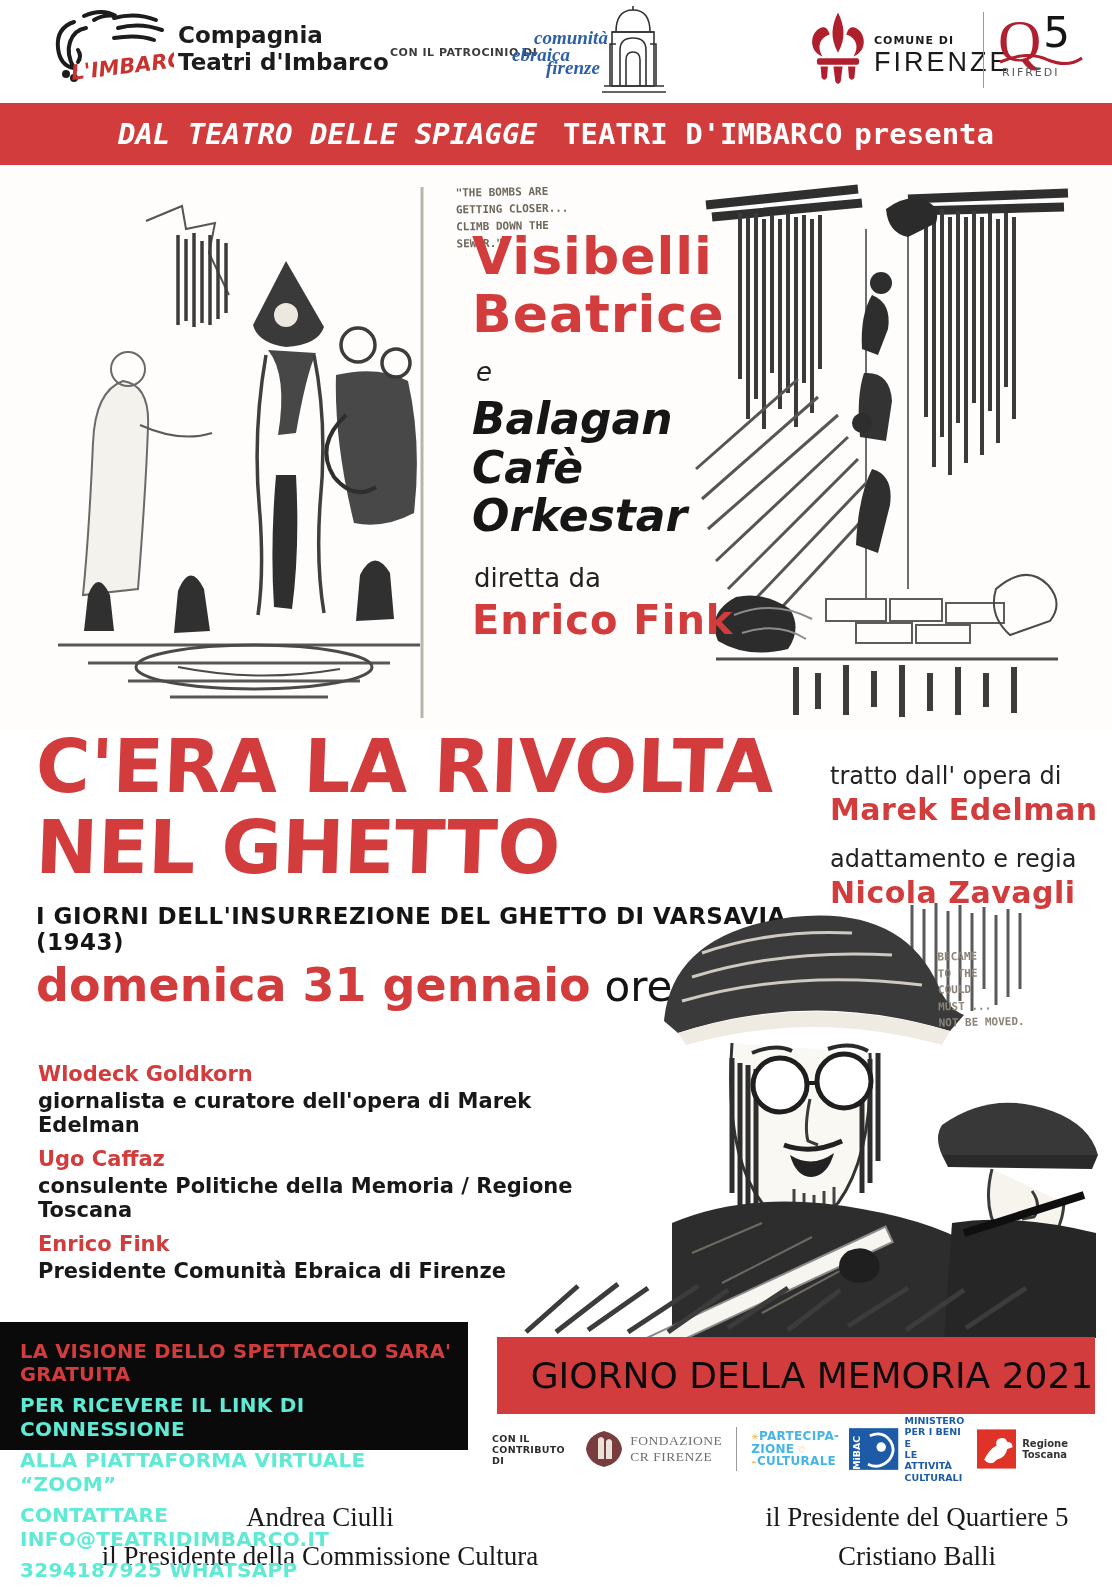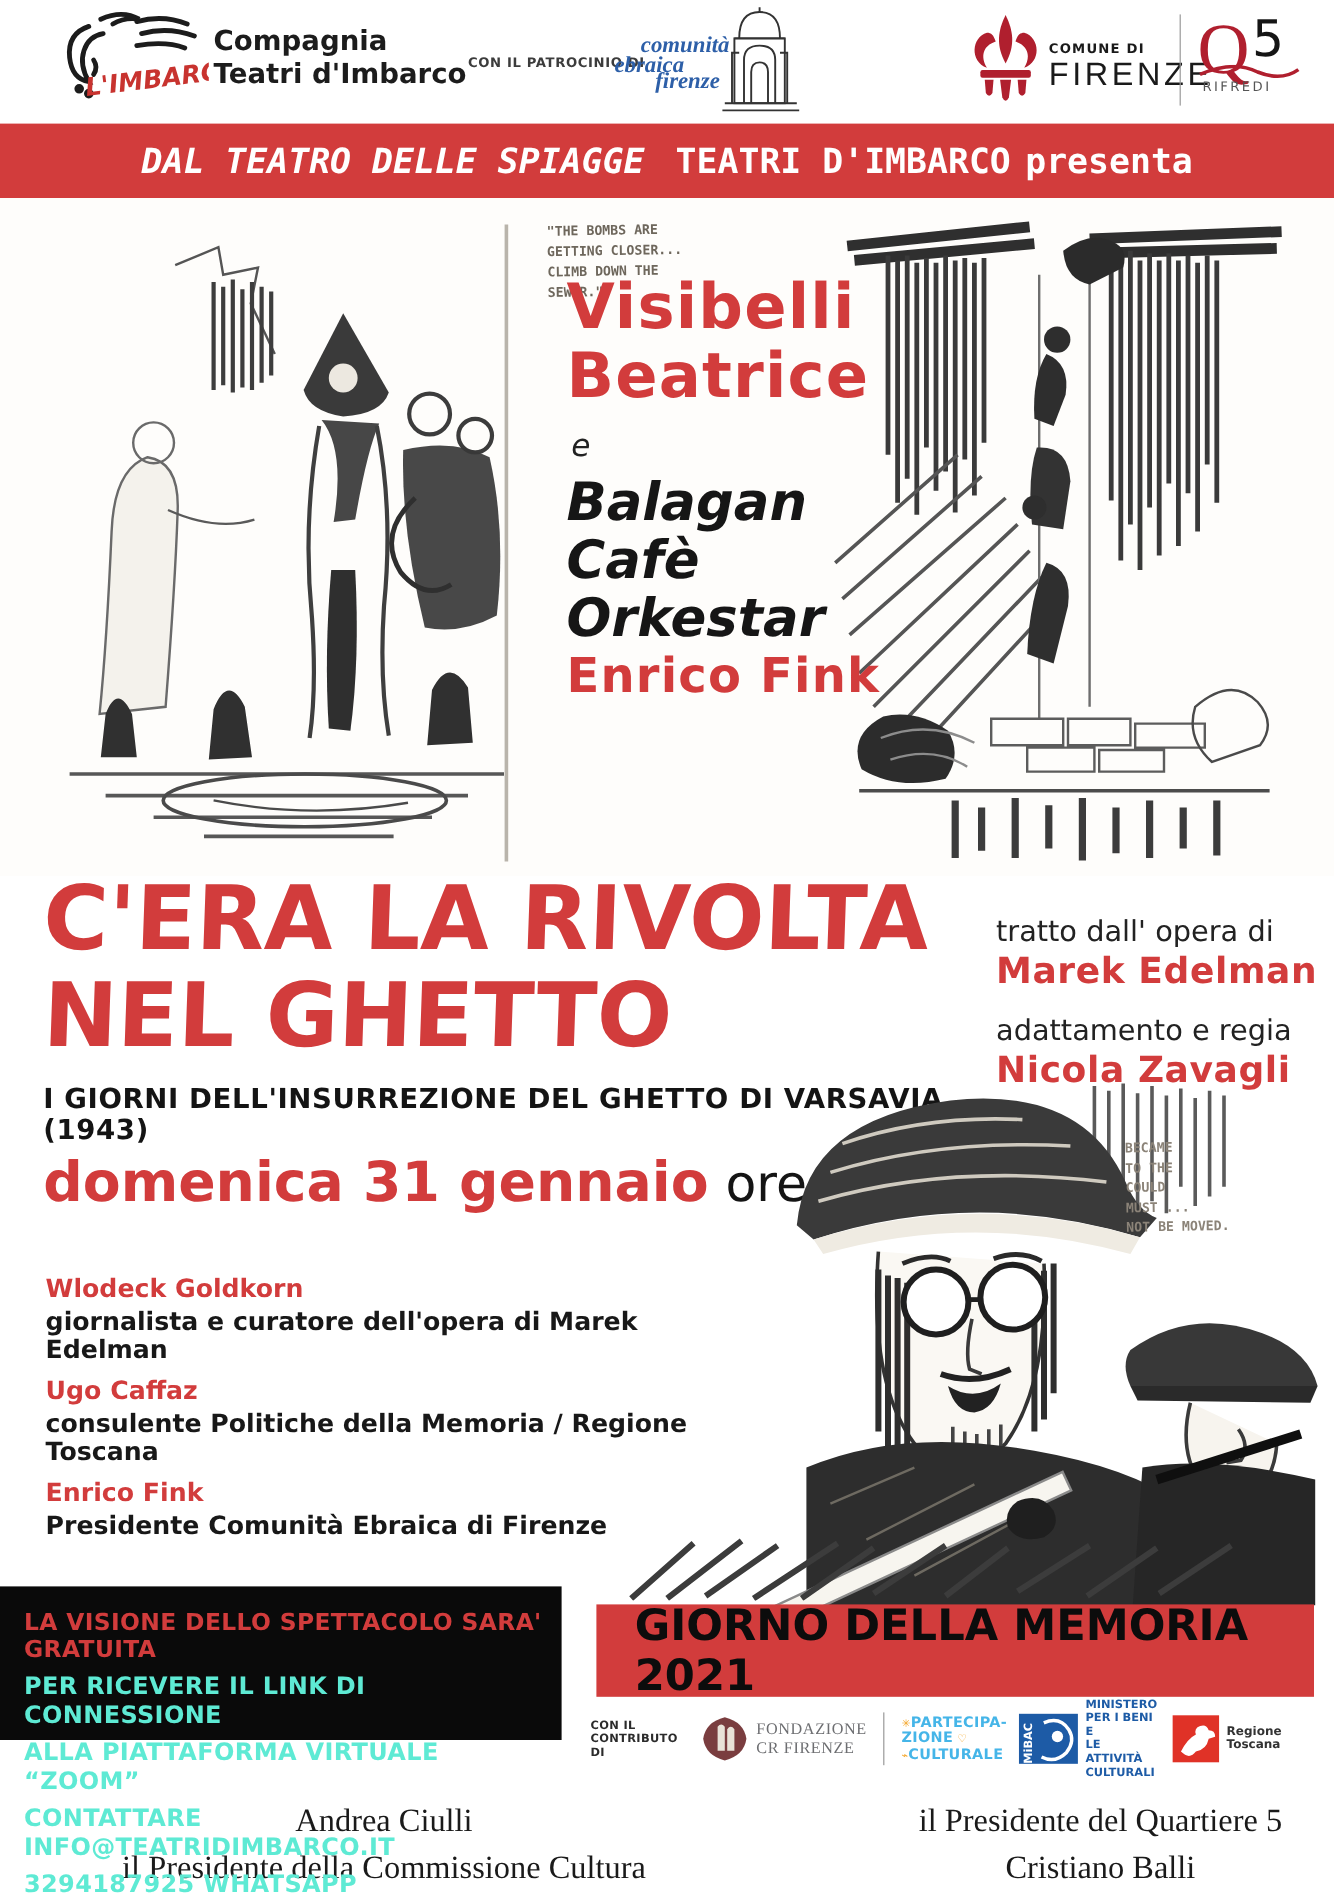--- a/index.html
+++ b/index.html
@@ -66,21 +66,21 @@
               font-size:11px;font-weight:bold;color:#8b8378;white-space:pre-line;line-height:1.5;transform:rotate(-1deg);}
   .sketch-strip{position:absolute;left:486px;top:1280px;z-index:1;}
   
   .infobox{position:absolute;left:0;top:1322px;width:468px;height:128px;background:#0a0a0a;z-index:2;
            padding:18px 0 0 20px;box-sizing:border-box;}
   .ib-red{color:#d23c3c;font-weight:800;font-size:19.5px;letter-spacing:.3px;}
   .ib-line{color:#5eead4;font-weight:bold;font-size:20px;margin-top:7px;letter-spacing:.3px;}
   
   .memoria{position:absolute;left:497px;top:1337px;width:598px;height:77px;background:#d23c3c;z-index:2;
            display:flex;align-items:center;justify-content:center;}
-  .memoria-text{color:#0c0c0c;font-weight:700;font-size:36px;letter-spacing:0px;padding-left:32px;}
+  .memoria-text{color:#0c0c0c;font-weight:400;font-size:36px;letter-spacing:0px;padding-left:32px;}
   
   .sponsors{position:absolute;left:492px;top:1420px;width:614px;height:58px;background:#fff;z-index:2;
             display:flex;align-items:center;gap:10px;}
   .sp-label{font-size:9.5px;font-weight:bold;color:#2b2b2b;letter-spacing:.3px;width:92px;}
   .fond{display:flex;align-items:center;gap:6px;}
   .fond-text{font-family:"Liberation Serif",serif;color:#6d6e71;font-size:13.5px;line-height:1.15;letter-spacing:.5px;}
   .sp-div{width:1px;height:44px;background:#9a9a9a;margin:0 4px;}
   .parte{color:#45b5e8;font-weight:800;font-size:12px;line-height:1.05;letter-spacing:.3px;position:relative;}
   .parte .accent{color:#f4a72c;font-size:9px;}
   .mibac{display:flex;align-items:center;gap:6px;}
@@ -227,20 +227,21 @@
     <div class="castblock">
       <div class="actress">
         <div>Visibelli</div>
         <div>Beatrice</div>
       </div>
       <div class="and">e</div>
       <div class="band">
         <div>Balagan</div>
         <div>Cafè Orkestar</div>
       </div>
+      <div class="directedby">diretta da</div>
       <div class="director">Enrico Fink</div>
     </div>
   </div>
 
   <div class="titleblock">
     <div class="title-line">C'ERA LA RIVOLTA</div>
     <div class="title-line">NEL GHETTO</div>
     <div class="subtitle">I GIORNI DELL'INSURREZIONE DEL GHETTO DI VARSAVIA (1943)</div>
   </div>
 

